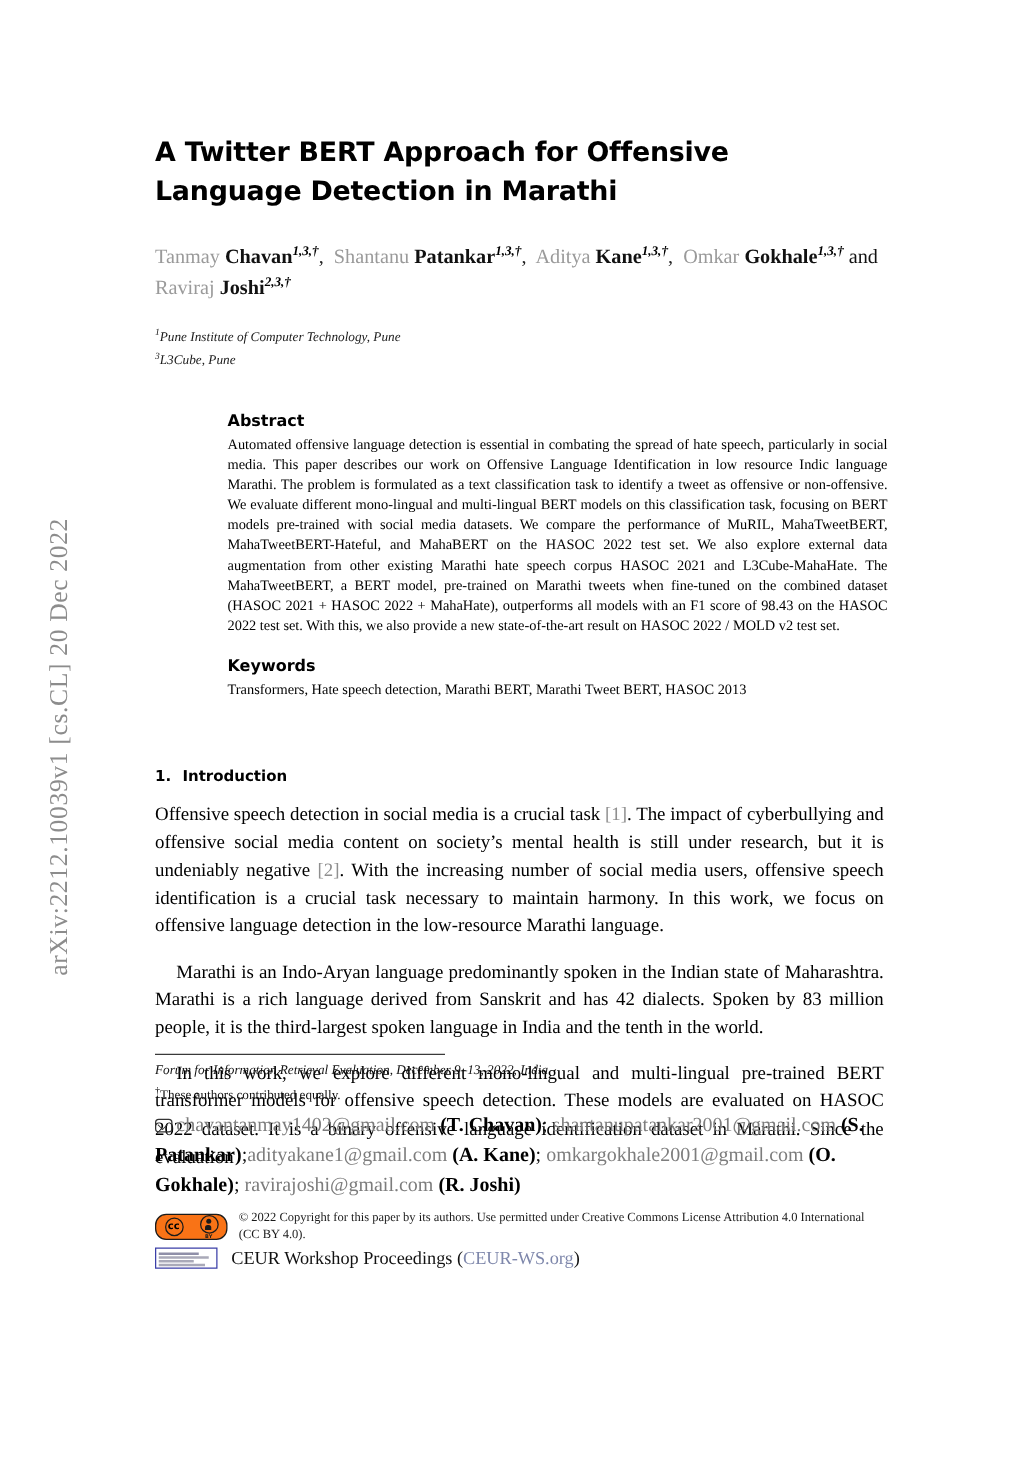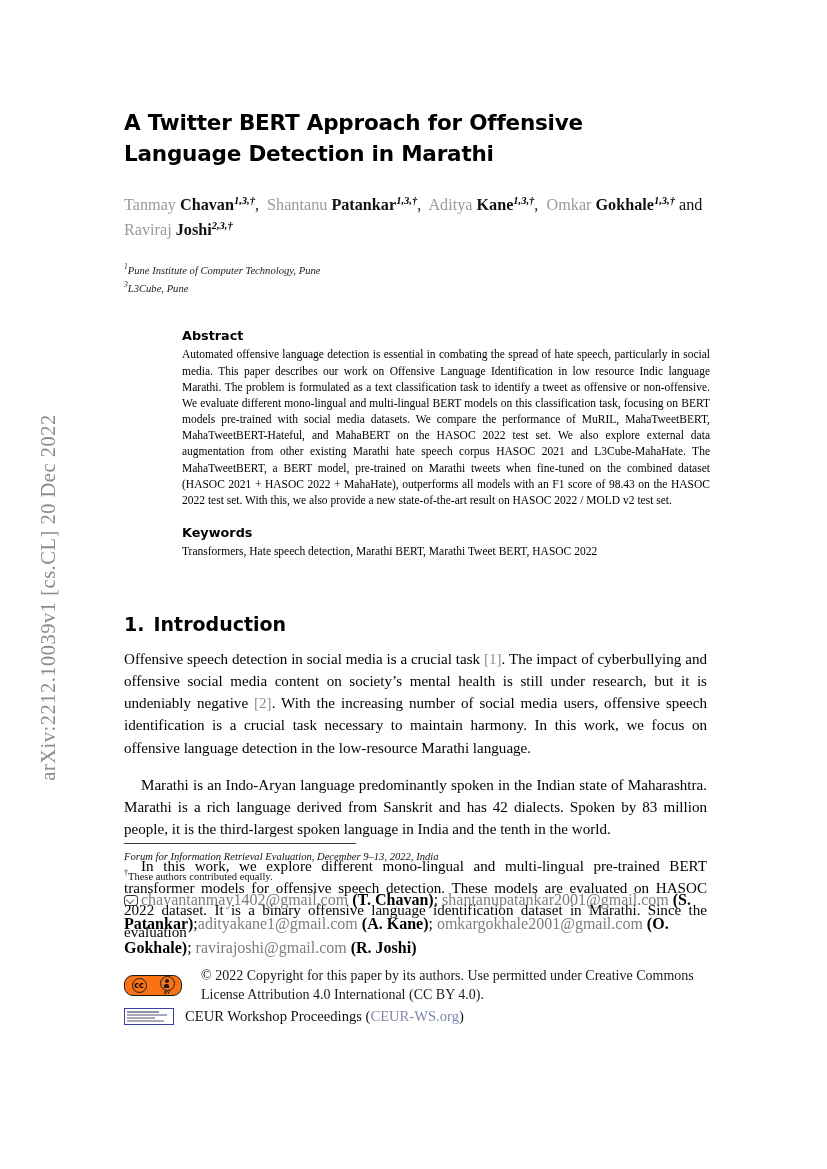--- a/index.html
+++ b/index.html
@@ -113,21 +113,21 @@
   }
   .kw-body {
     font-size: 11.5px;
     line-height: 1.4;
     color: #000;
   }
 
   
   .sec-head {
     font-family: "DejaVu Sans", sans-serif;
-    font-size: 19px;
+    font-size: 12px;
     font-weight: bold;
     margin-top: 54px;
     color: #000;
   }
   .sec-num { margin-right: 9px; }
 
   .body-p {
     font-size: 15.1px;
     line-height: 1.465;
     text-align: justify;
@@ -253,24 +253,23 @@
     border-radius: 2px 2px 0 0;
   }
   .cc-by-lab {
     font-size: 4px;
     font-family: "DejaVu Sans", sans-serif;
     font-weight: bold;
     color: #1b1b1b;
     letter-spacing: 0.2px;
   }
   .copy-text {
-    font-size: 14px;
+    font-size: 10px;
     color: #1a1a1a;
     line-height: 1.3;
-    margin-left: 10px;
   }
 
   .ceur-row {
     display: flex;
     align-items: center;
     margin-top: 4px;
   }
   .ceur-logo {
     width: 50px;
     height: 17px;
@@ -313,21 +312,21 @@
 
     <div class="affils">
         <div><sup>1</sup><span>Pune Institute of Computer Technology, Pune</span></div>
         <div><sup>3</sup><span>L3Cube, Pune</span></div>
       </div>
 
     <div class="abs-block">
       <div class="abs-head">Abstract</div>
       <div class="abs-body">Automated offensive language detection is essential in combating the spread of hate speech, particularly in social media. This paper describes our work on Offensive Language Identification in low resource Indic language Marathi. The problem is formulated as a text classification task to identify a tweet as offensive or non-offensive. We evaluate different mono-lingual and multi-lingual BERT models on this classification task, focusing on BERT models pre-trained with social media datasets. We compare the performance of MuRIL, MahaTweetBERT, MahaTweetBERT-Hateful, and MahaBERT on the HASOC 2022 test set. We also explore external data augmentation from other existing Marathi hate speech corpus HASOC 2021 and L3Cube-MahaHate. The MahaTweetBERT, a BERT model, pre-trained on Marathi tweets when fine-tuned on the combined dataset (HASOC 2021 + HASOC 2022 + MahaHate), outperforms all models with an F1 score of 98.43 on the HASOC 2022 test set. With this, we also provide a new state-of-the-art result on HASOC 2022 / MOLD v2 test set.</div>
       <div class="kw-head">Keywords</div>
-      <div class="kw-body">Transformers, Hate speech detection, Marathi BERT, Marathi Tweet BERT, HASOC 2022</div>
+      <div class="kw-body">Transformers, Hate speech detection, Marathi BERT, Marathi Tweet BERT, HASOC 2013</div>
     </div>
 
     <div class="sec-head">
       <span class="sec-num">1.</span><span>Introduction</span>
     </div>
 
     <div>
         <p class="body-p"><span>Offensive speech detection in social media is a crucial task </span><span class="cite">[1]</span><span>. The impact of cyberbullying and offensive social media content on society’s mental health is still under research, but it is undeniably negative </span><span class="cite">[2]</span><span>. With the increasing number of social media users, offensive speech identification is a crucial task necessary to maintain harmony. In this work, we focus on offensive language detection in the low-resource Marathi language.</span></p>
         <p class="body-p indent"><span>Marathi is an Indo-Aryan language predominantly spoken in the Indian state of Maharashtra. Marathi is a rich language derived from Sanskrit and has 42 dialects. Spoken by 83 million people, it is the third-largest spoken language in India and the tenth in the world.</span></p>
         <p class="body-p indent"><span>In this work, we explore different mono-lingual and multi-lingual pre-trained BERT transformer models for offensive speech detection. These models are evaluated on HASOC 2022 dataset. It is a binary offensive language identification dataset in Marathi. Since the evaluation</span></p>

